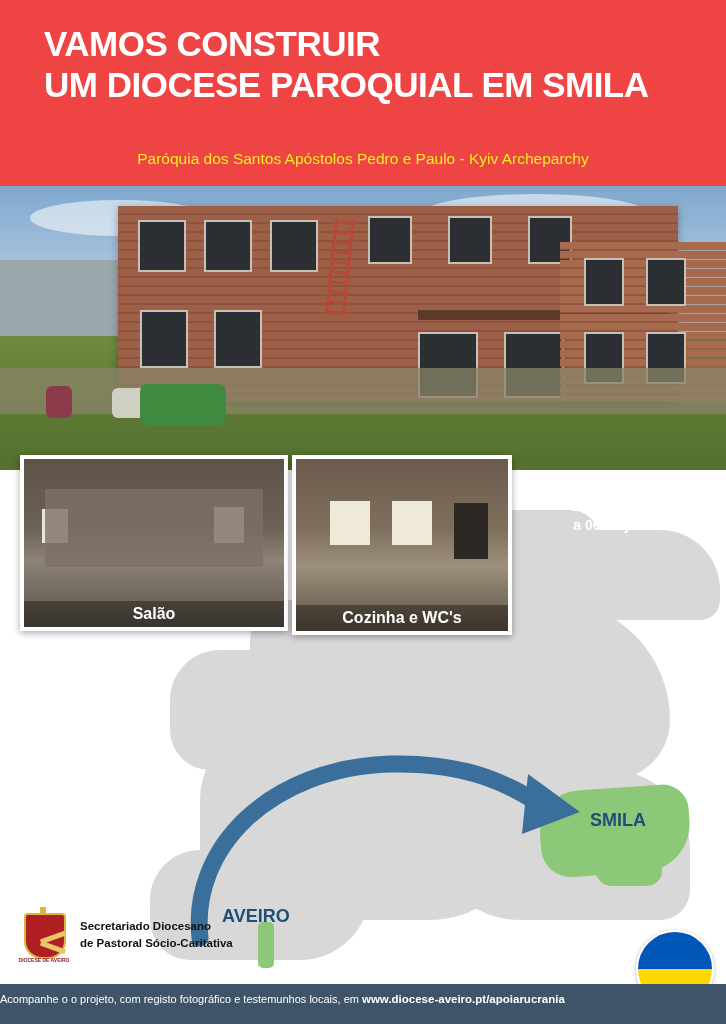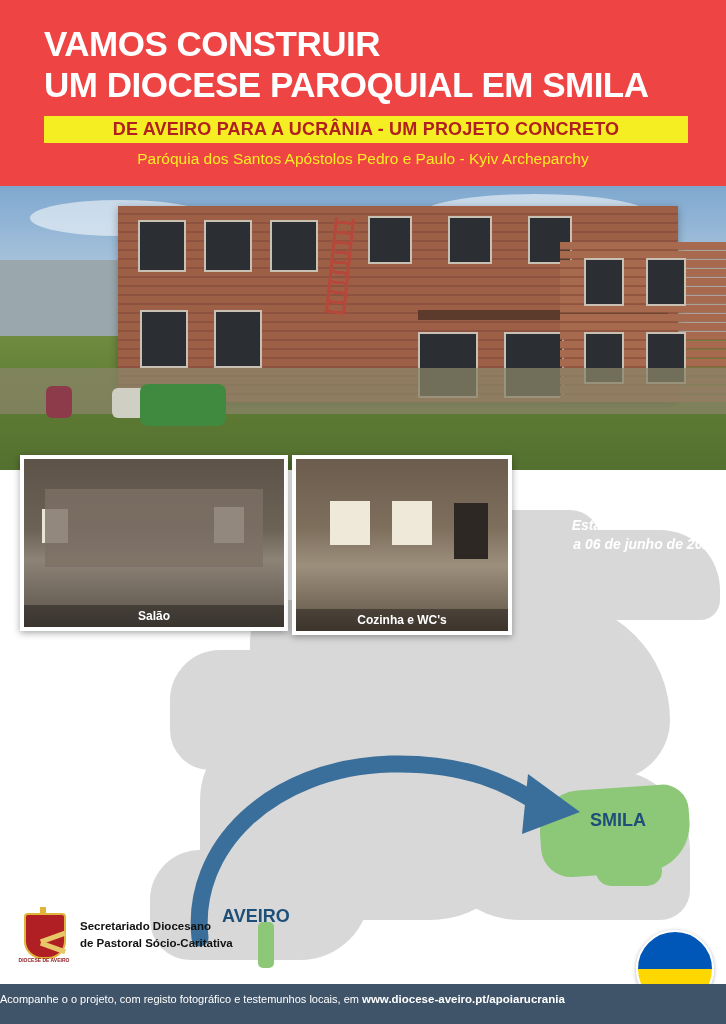--- a/index.html
+++ b/index.html
@@ -81,33 +81,33 @@
   .portugal{position:absolute;left:258px;top:452px;width:16px;height:46px;background:#8cc878;border-radius:5px;}
   .smila-label{position:absolute;left:590px;top:340px;color:#1d4f78;font-weight:bold;font-size:18px;text-align:center;}
   .aveiro-label{position:absolute;left:222px;top:436px;color:#1d4f78;font-weight:bold;font-size:18px;}
 
   
   .arrow{position:absolute;left:180px;top:268px;width:440px;height:210px;}
 
   
   .photo{position:absolute;border:4px solid #fff;box-shadow:0 2px 7px rgba(0,0,0,.35);overflow:hidden;}
   .photo .cap{position:absolute;left:0;bottom:0;width:100%;text-align:center;color:#fff;
-    font-size:12px;font-weight:bold;padding:4px 0;background:rgba(0,0,0,.35);}
+    font-size:16px;font-weight:bold;padding:4px 0;background:rgba(0,0,0,.35);}
   .ph1{left:20px;top:455px;width:260px;height:168px;}
   .ph2{left:292px;top:455px;width:212px;height:172px;}
   .room{position:absolute;left:0;top:0;width:100%;height:100%;
     background:linear-gradient(180deg,#5d5348 0%,#6d6256 42%,#8d8377 60%,#5a5148 100%);}
   .room .wall{position:absolute;left:8%;top:18%;width:84%;height:46%;background:#7d7166;opacity:.8;}
   .room .win{position:absolute;background:#e8e4d8;}
   .room2{position:absolute;left:0;top:0;width:100%;height:100%;
     background:linear-gradient(180deg,#6b5c4d 0%,#7e6f5d 40%,#9c8f7c 62%,#5e5244 100%);}
 
   .estado{
-    position:absolute;left:510px;top:516px;width:208px;color:#fff;font-weight:bold;
-    font-size:14px;line-height:1.35;text-align:right;font-style:italic;
+    position:absolute;left:510px;top:497px;width:208px;color:#fff;font-weight:bold;
+    font-size:14px;line-height:1.35;text-align:right;
   }
 
   
   .logo{position:absolute;left:16px;top:905px;width:56px;height:62px;}
   .logo .shield{position:absolute;left:8px;top:8px;width:38px;height:42px;background:#b01f24;
     border-radius:4px 4px 18px 18px;border:2px solid #e0b33a;}
   .logo .cross{position:absolute;left:24px;top:2px;width:6px;height:20px;background:#e0b33a;}
   .logo .crossbar{position:absolute;left:16px;top:8px;width:22px;height:5px;background:#e0b33a;}
   .logo .key{position:absolute;left:14px;top:20px;width:26px;height:5px;background:#e8c768;transform:rotate(-20deg);}
   .logo .key2{position:absolute;left:14px;top:30px;width:26px;height:5px;background:#e8c768;transform:rotate(20deg);}
@@ -124,23 +124,20 @@
 </style>
 </head>
 <body>
 
 <div class="poster">
 
   <div class="header">
     <div class="header-title">
       <span>VAMOS CONSTRUIR</span>
       <span class="l2">UM DIOCESE PAROQUIAL EM SMILA</span>
-    </div>
-    <div class="yellow-band">
-      <span>DE AVEIRO PARA A UCRÂNIA - UM PROJETO CONCRETO</span>
     </div>
     <div class="header-sub">Paróquia dos Santos Apóstolos Pedro e Paulo - Kyiv Archeparchy</div>
   </div>
 
   <div class="hero">
     <div class="sky"></div>
     <div class="cloud c1"></div>
     <div class="cloud c2"></div>
     <div class="cloud c3"></div>
     <div class="farbuild"></div>

